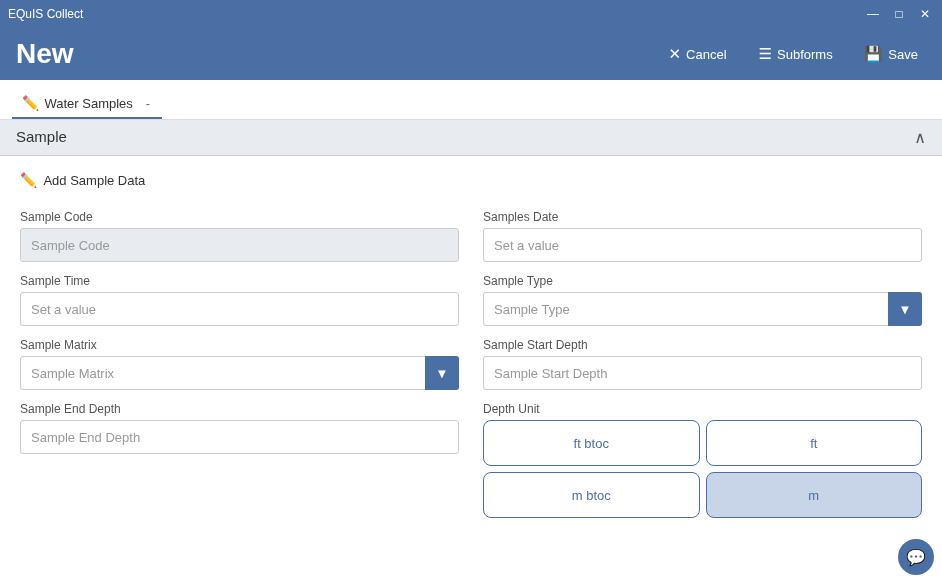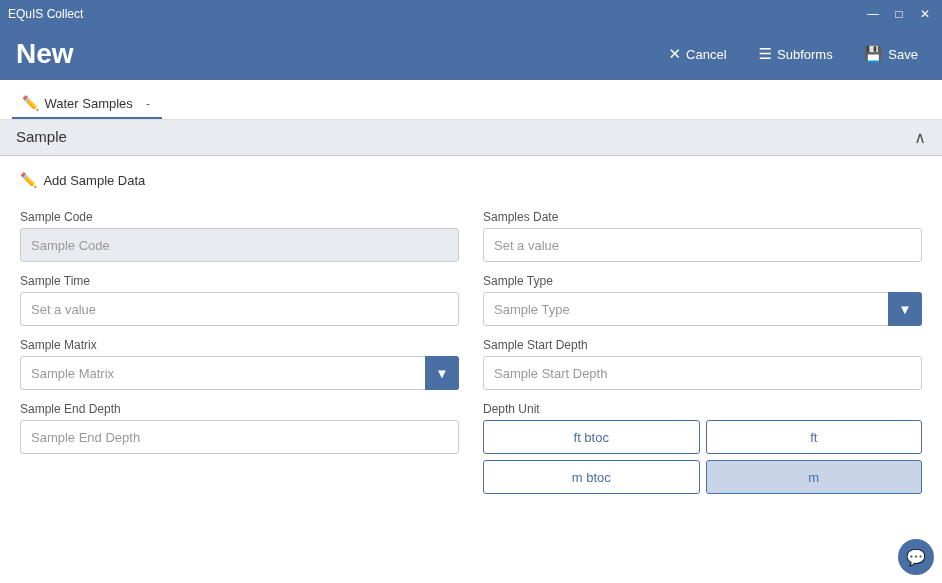--- a/index.html
+++ b/index.html
@@ -156,23 +156,23 @@
     }
 
     
     .depth-unit-grid {
       display: grid;
       grid-template-columns: 1fr 1fr;
       gap: 6px;
       margin-top: 4px;
     }
     .depth-btn {
-      height: 34px;
+      height: 46px;
       border: 1px solid #4a6fa5;
-      border-radius: 3px;
+      border-radius: 8px;
       background: white;
       color: #4a6fa5;
       font-size: 13px;
       cursor: pointer;
       font-weight: 400;
     }
     .depth-btn.selected {
       background: #c8d4e8;
       color: #4a6fa5;
       border-color: #4a6fa5;

